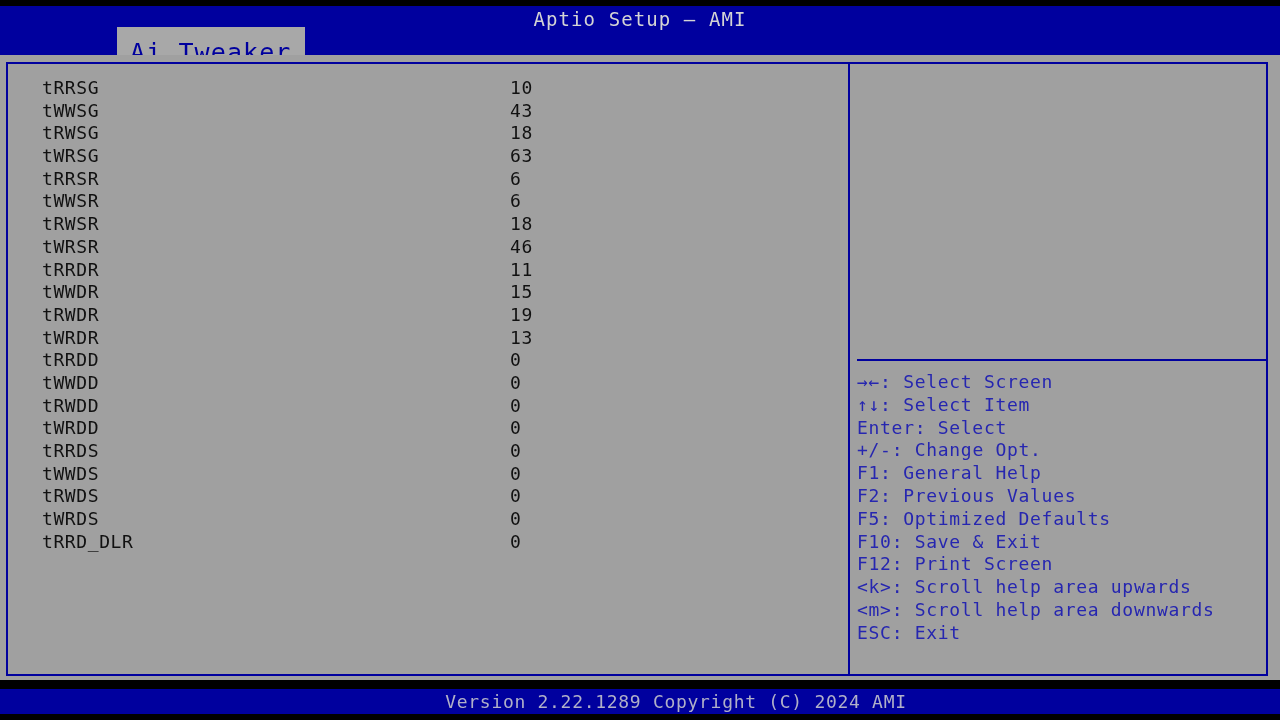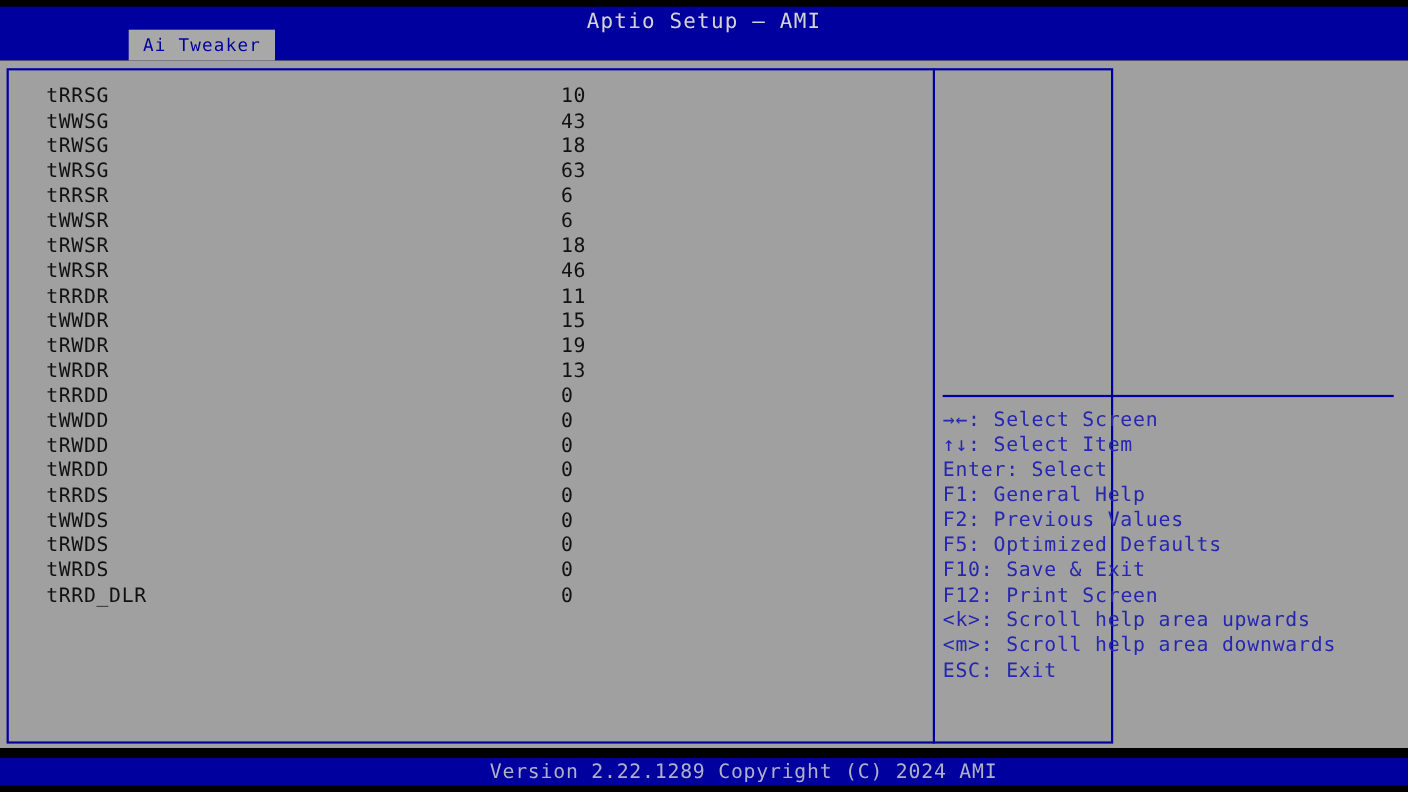--- a/index.html
+++ b/index.html
@@ -49,42 +49,42 @@
   }
   .tab-strip {
     position: absolute;
     left: 117px; top: 27px;
     height: 28px;
   }
   .tab-item {
     display: inline-block;
     height: 28px;
     line-height: 28px;
-    padding: 0 13px;
+    padding: 12px 13px;
     background: #a8a8a8;
     color: #00009e;
-    font-size: 16px;
+    font-size: 25px;
     letter-spacing: 1.1px;
     white-space: pre;
     box-sizing: border-box;
   }
 
   
   .body-area {
     position: absolute;
     left: 0; top: 55px;
     width: 1280px; height: 625px;
     background: #a0a0a0;
   }
 
   
   .content-frame {
     position: absolute;
     left: 6px; top: 62px;
-    width: 1006px; height: 614px;
+    width: 1262px; height: 614px;
     border: 2px solid #00009e;
     box-sizing: border-box;
     background: #a0a0a0;
   }
   .panel-divider {
     position: absolute;
     left: 848px; top: 62px;
     width: 2px; height: 614px;
     background: #00009e;
   }
@@ -229,20 +229,21 @@
 
   <div class="panel-divider"></div>
 
   <div class="help-panel">
     <div class="help-text-area"></div>
     <div class="help-separator"></div>
     <div class="legend-list" id="legend-list">
         <div class="legend-row"><span class="legend-key">→←</span><span>: Select Screen</span></div>
         <div class="legend-row"><span class="legend-key">↑↓</span><span>: Select Item</span></div>
         <div class="legend-row"><span class="legend-key">Enter</span><span>: Select</span></div>
+        <div class="legend-row"><span class="legend-key">+/-</span><span>: Change Opt.</span></div>
         <div class="legend-row"><span class="legend-key">F1</span><span>: General Help</span></div>
         <div class="legend-row"><span class="legend-key">F2</span><span>: Previous Values</span></div>
         <div class="legend-row"><span class="legend-key">F5</span><span>: Optimized Defaults</span></div>
         <div class="legend-row"><span class="legend-key">F10</span><span>: Save &amp; Exit</span></div>
         <div class="legend-row"><span class="legend-key">F12</span><span>: Print Screen</span></div>
         <div class="legend-row"><span class="legend-key">&lt;k&gt;</span><span>: Scroll help area upwards</span></div>
         <div class="legend-row"><span class="legend-key">&lt;m&gt;</span><span>: Scroll help area downwards</span></div>
         <div class="legend-row"><span class="legend-key">ESC</span><span>: Exit</span></div>
       </div>
   </div>

